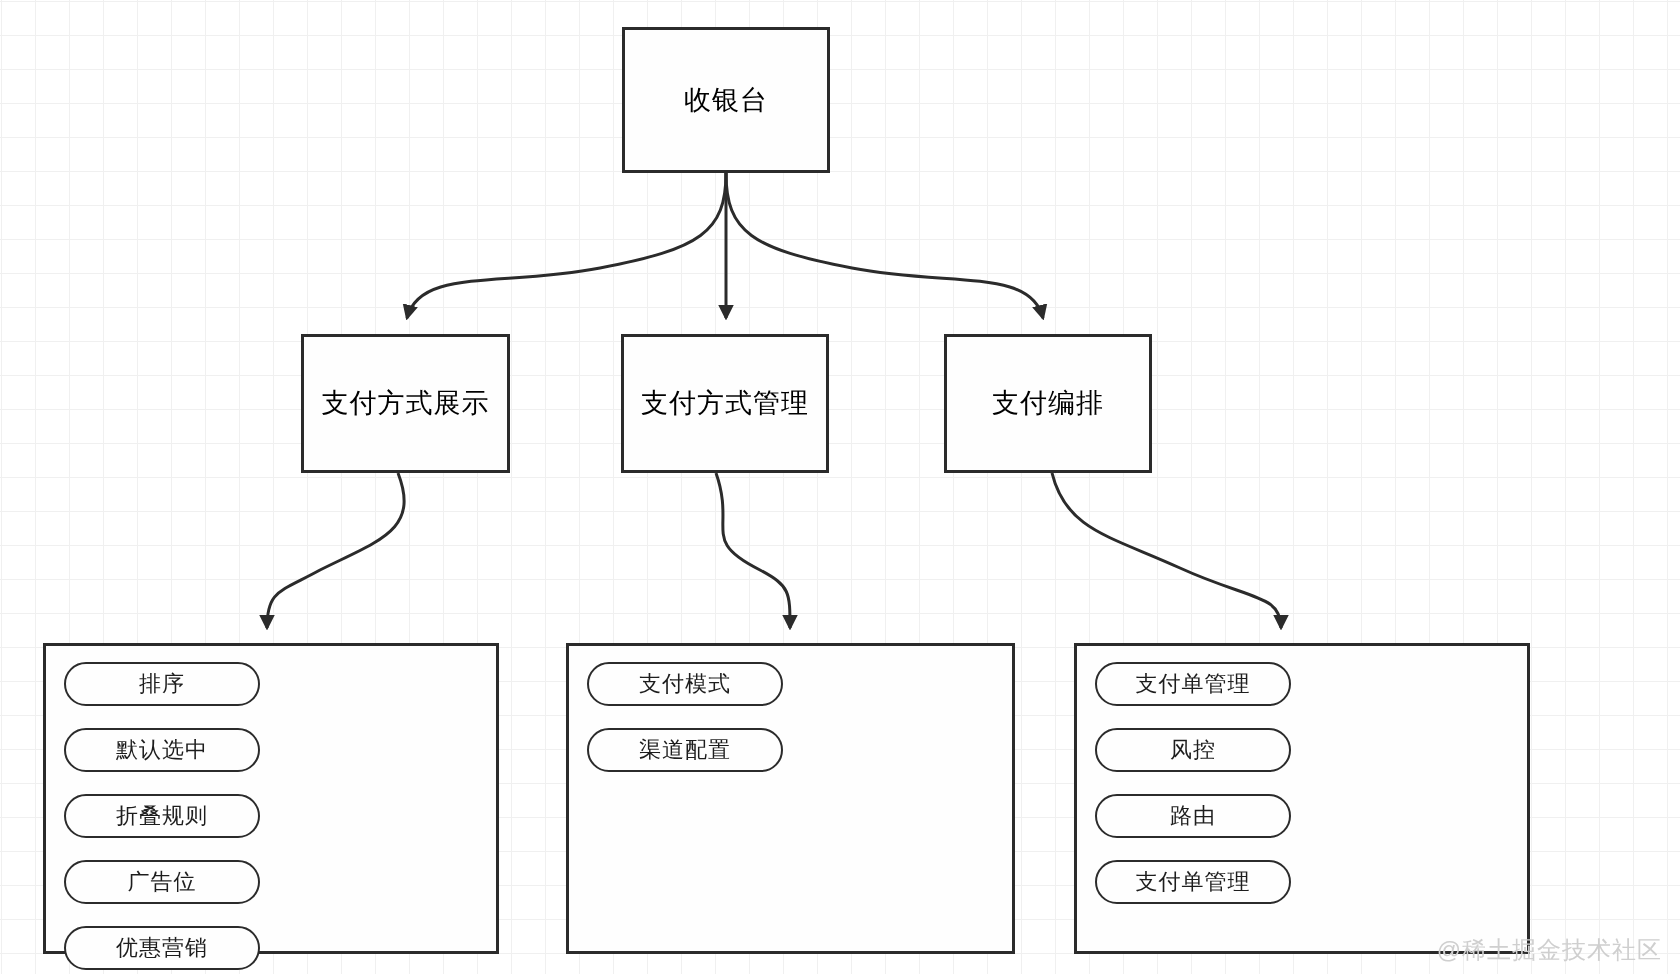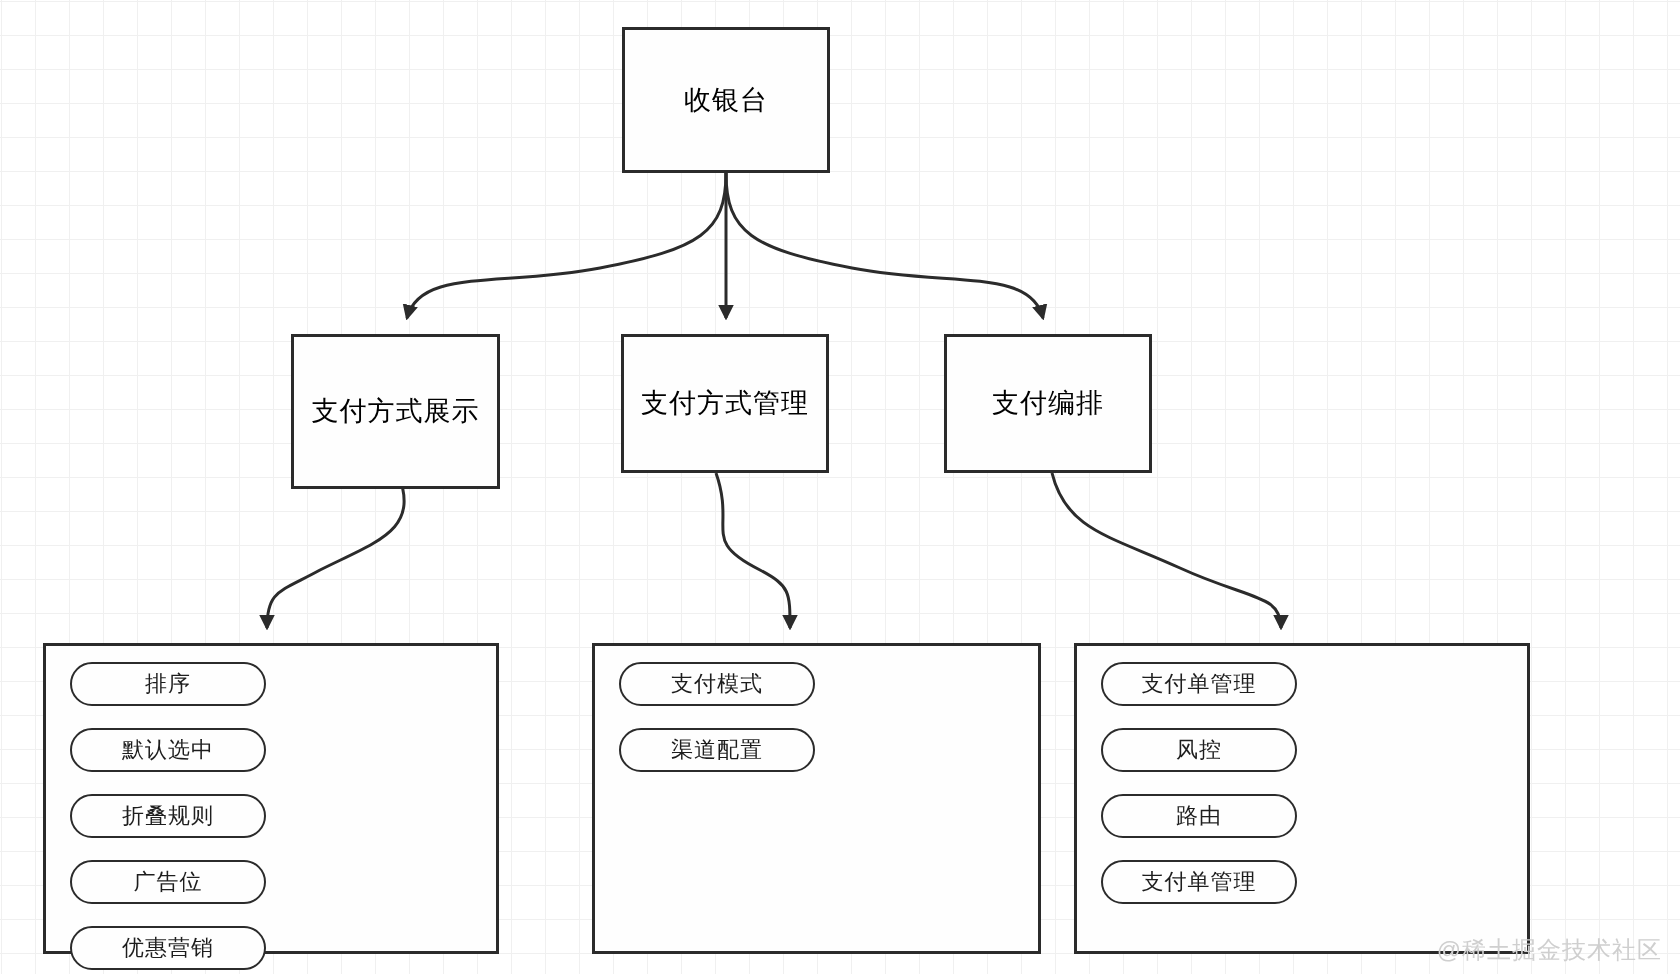--- a/index.html
+++ b/index.html
@@ -51,34 +51,34 @@
     align-items: center;
     justify-content: center;
     color: #000000;
     font-size: 27px;
     letter-spacing: 1px;
     line-height: 1.2;
     white-space: nowrap;
   }
 
   .node-root   { left: 622px; top: 27px;  width: 208px; height: 146px; }
-  .node-mid-1  { left: 291px; top: 334px; width: 209px; height: 155px; }
+  .node-mid-1  { left: 301px; top: 334px; width: 209px; height: 139px; }
   .node-mid-2  { left: 621px; top: 334px; width: 208px; height: 139px; }
   .node-mid-3  { left: 944px; top: 334px; width: 208px; height: 139px; }
 
   
   .group {
     position: absolute;
     box-sizing: border-box;
     background: #fefefe;
     border: 3px solid #2b2b2b;
-    padding: 16px 18px 0 24px;
+    padding: 16px 18px 0 18px;
   }
   .group-left   { left: 43px;   top: 643px; width: 456px; height: 311px; }
-  .group-mid    { left: 592px;  top: 643px; width: 449px; height: 311px; }
+  .group-mid    { left: 566px;  top: 643px; width: 449px; height: 311px; }
   .group-right  { left: 1074px; top: 643px; width: 456px; height: 311px; }
 
   .pill-grid {
     display: flex;
     flex-wrap: wrap;
     gap: 22px 24px;
     align-content: flex-start;
   }
 
   .pill {

